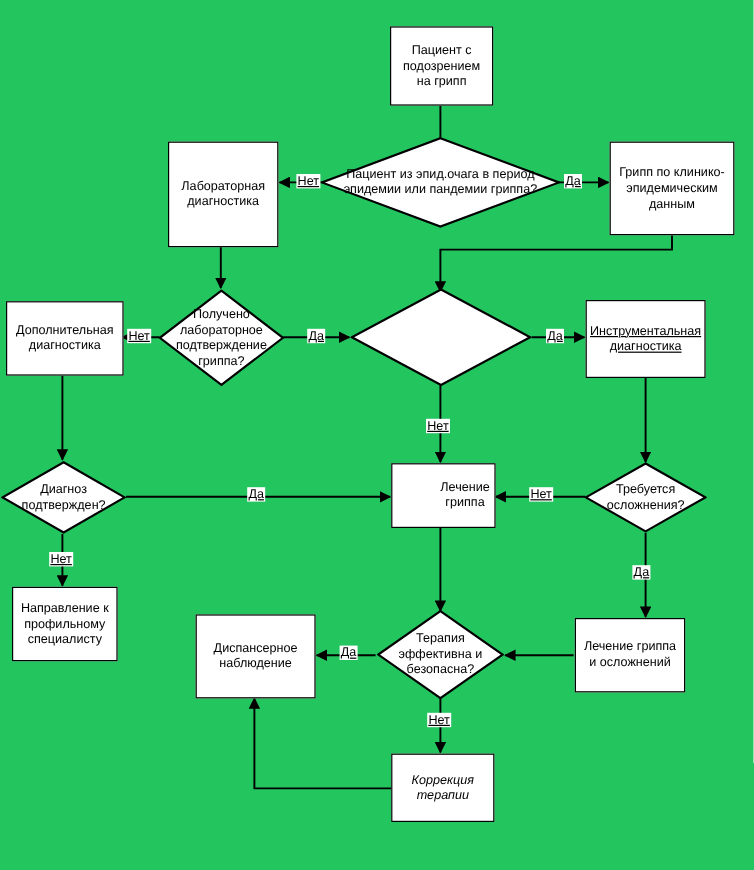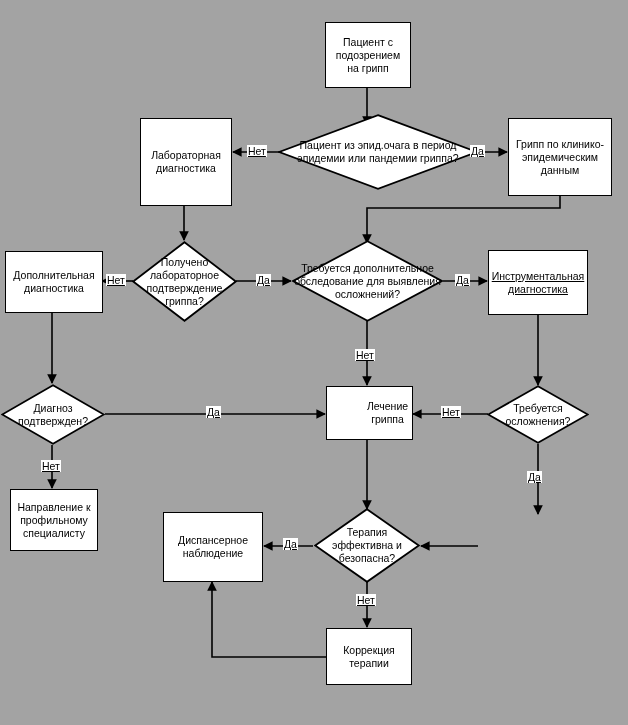--- a/index.html
+++ b/index.html
@@ -7,21 +7,21 @@
     padding: 0;
     background: #ffffff;
   }
   body {
     font-family: "Liberation Sans", sans-serif;
   }
   #flowchart-root {
     position: relative;
     width: 628px;
     height: 725px;
-    background: #a3a3a3;
+    background: #22c55e;
     overflow: hidden;
   }
   #edges-layer {
     position: absolute;
     left: 0;
     top: 0;
     width: 628px;
     height: 725px;
   }
   .node {
@@ -124,21 +124,21 @@
       <path d="M 367,582 L 367,627"></path>
 
       <path d="M 327,657 L 212,657 L 212,582"></path>
     </g>
   </svg>
 
   <div class="node process" style="left:325px; top:22px; width:86px; height:66px;">
     <span class="node-label">Пациент с подозрением на грипп</span>
   </div>
 
-  <div class="node decision" style="left:278px; top:114px; width:200px; height:76px;justify-content:flex-end;">
+  <div class="node decision" style="left:267px; top:114px; width:200px; height:76px;justify-content:flex-end;">
     <svg class="diamond-svg" viewBox="0 0 200 76" preserveAspectRatio="none">
       <polygon points="100,1.2 198.8,38 100,74.8 1.2,38" fill="#ffffff" stroke="#000000" stroke-width="1.8" vector-effect="non-scaling-stroke"></polygon>
     </svg>
     <span class="node-label">Пациент из эпид.очага в период эпидемии или пандемии гриппа?</span>
   </div>
 
   <div class="node process" style="left:140px; top:118px; width:92px; height:88px;">
     <span class="node-label">Лабораторная диагностика</span>
   </div>
 
@@ -154,21 +154,20 @@
   </div>
 
   <div class="node process" style="left:5px; top:251px; width:98px; height:62px;">
     <span class="node-label">Дополнительная диагностика</span>
   </div>
 
   <div class="node decision" style="left:292px; top:240px; width:151px; height:82px;">
     <svg class="diamond-svg" viewBox="0 0 151 82" preserveAspectRatio="none">
       <polygon points="75.5,1.2 149.8,41 75.5,80.8 1.2,41" fill="#ffffff" stroke="#000000" stroke-width="1.8" vector-effect="non-scaling-stroke"></polygon>
     </svg>
-    <span class="node-label">Требуется дополнительное обследование для выявления осложнений?</span>
   </div>
 
   <div class="node process" style="left:488px; top:250px; width:100px; height:65px;text-decoration:underline;">
     <span class="node-label">Инструментальная диагностика</span>
   </div>
 
   <div class="node decision" style="left:1px; top:384px; width:104px; height:61px;">
     <svg class="diamond-svg" viewBox="0 0 104 61" preserveAspectRatio="none">
       <polygon points="52,1.2 102.8,30.5 52,59.8 1.2,30.5" fill="#ffffff" stroke="#000000" stroke-width="1.8" vector-effect="non-scaling-stroke"></polygon>
     </svg>
@@ -194,22 +193,25 @@
     <span class="node-label">Диспансерное наблюдение</span>
   </div>
 
   <div class="node decision" style="left:314px; top:508px; width:106px; height:75px;">
     <svg class="diamond-svg" viewBox="0 0 106 75" preserveAspectRatio="none">
       <polygon points="53,1.2 104.8,37.5 53,73.8 1.2,37.5" fill="#ffffff" stroke="#000000" stroke-width="1.8" vector-effect="non-scaling-stroke"></polygon>
     </svg>
     <span class="node-label">Терапия эффективна и безопасна?</span>
   </div>
 
-
-  <div class="node process" style="left:326px; top:628px; width:86px; height:57px;">
+  <div class="node process" style="left:479px; top:515px; width:92px; height:62px;">
+    <span class="node-label">Лечение гриппа и осложнений</span>
+  </div>
+
+  <div class="node process" style="left:326px; top:628px; width:86px; height:57px;font-style:italic;">
     <span class="node-label">Коррекция терапии</span>
   </div>
 
   <div class="edge-label" style="left:247px; top:145px;">Нет</div>
   <div class="edge-label" style="left:470px; top:145px;">Да</div>
   <div class="edge-label" style="left:106px; top:274px;">Нет</div>
   <div class="edge-label" style="left:256px; top:274px;">Да</div>
   <div class="edge-label" style="left:455px; top:274px;">Да</div>
   <div class="edge-label" style="left:355px; top:349px;">Нет</div>
   <div class="edge-label" style="left:206px; top:406px;">Да</div>

